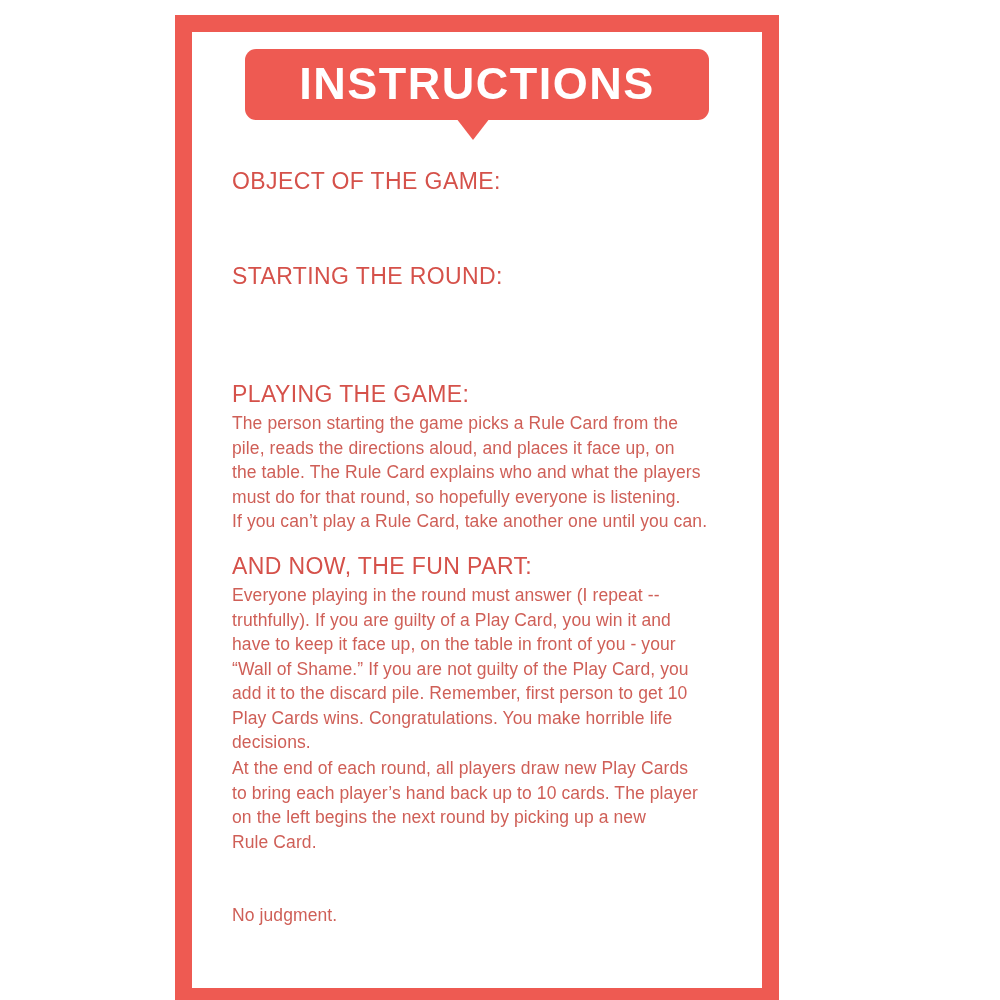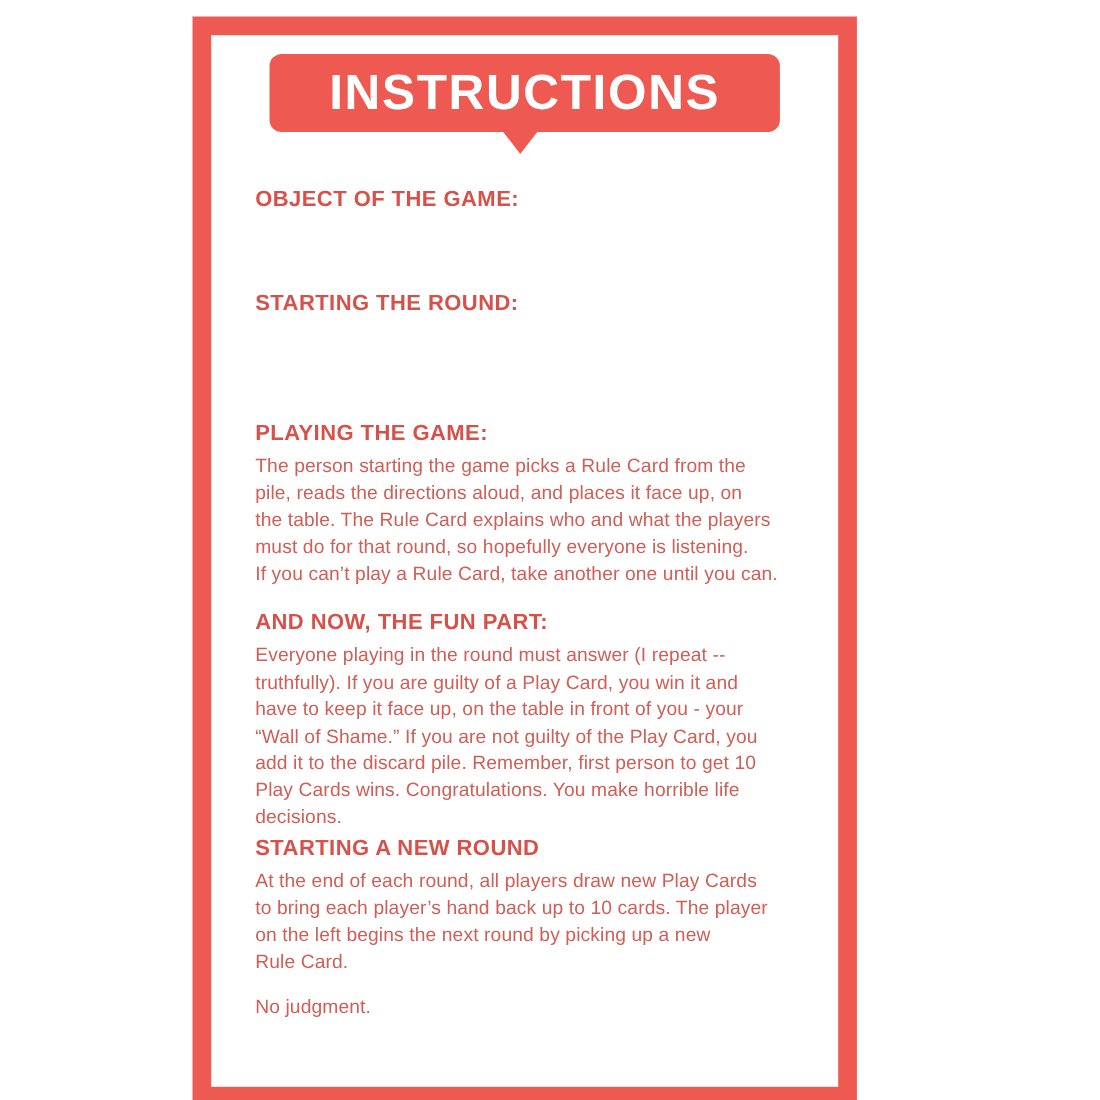--- a/index.html
+++ b/index.html
@@ -49,22 +49,22 @@
     border-right: 17px solid transparent;
     border-top: 22px solid var(--frame);
   }
   .section {
     position: absolute;
     left: 216px;
     width: 532px;
   }
   .section-heading {
     color: var(--heading);
-    font-size: 20px;
-    font-weight: bold;
+    font-size: 23px;
+    font-weight: normal;
     letter-spacing: 0.4px;
     line-height: 26px;
   }
   .section-body {
     color: var(--body);
     font-size: 17.5px;
     letter-spacing: 0.1px;
     line-height: 24.5px;
     margin-top: 2px;
     white-space: pre-line;
@@ -102,21 +102,20 @@
   <div class="section-body">Everyone playing in the round must answer (I repeat --
 truthfully). If you are guilty of a Play Card, you win it and
 have to keep it face up, on the table in front of you - your
 “Wall of Shame.” If you are not guilty of the Play Card, you
 add it to the discard pile. Remember, first person to get 10
 Play Cards wins. Congratulations. You make horrible life
 decisions.</div>
 </div>
 
 <div class="section" style="top:742px">
-  <div class="section-heading">STARTING A NEW ROUND</div>
   <div class="section-body">At the end of each round, all players draw new Play Cards
 to bring each player’s hand back up to 10 cards. The player
 on the left begins the next round by picking up a new
 Rule Card.</div>
 </div>
 
 <div class="section" style="top:889px">
   <div class="section-body">No judgment.</div>
 </div>
 

